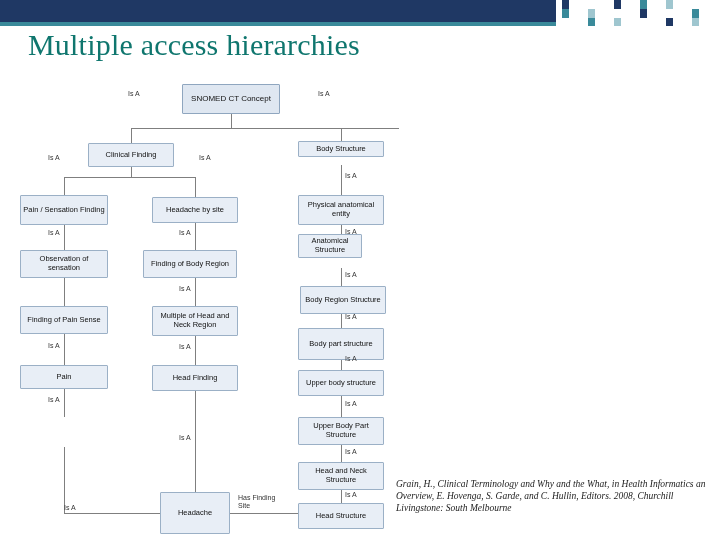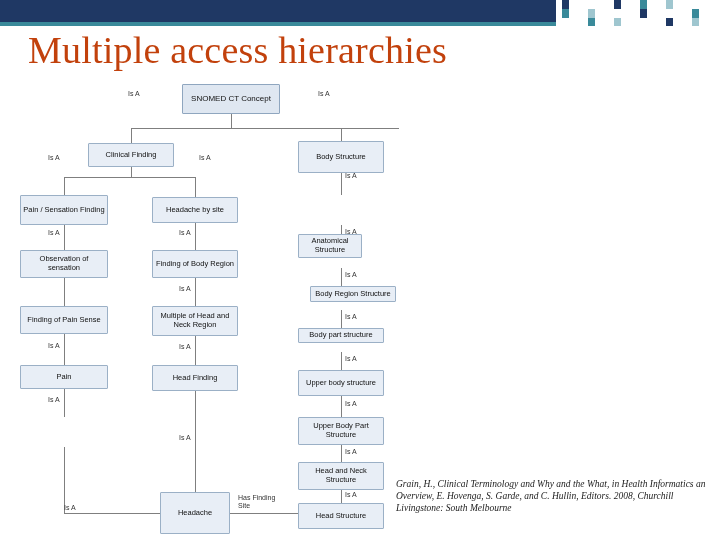--- a/index.html
+++ b/index.html
@@ -12,21 +12,21 @@
   }
   
   .topbar{position:absolute;left:0;top:0;width:720px;height:26px;}
   .topbar .dark{position:absolute;left:0;top:0;width:556px;height:22px;background:#1f3864;}
   .topbar .teal{position:absolute;left:0;top:22px;width:556px;height:4px;background:#3a8a9a;}
   .tick{position:absolute;top:0;width:7px;}
   .tick .seg{width:7px;}
   
   .title{
     position:absolute;left:28px;top:28px;
-    font-size:38px;color:#c2410c;
+    font-size:30px;color:#0f766e;
     font-family:"Liberation Serif", serif;
     letter-spacing:.2px;
     white-space:nowrap;
   }
   
   #diagram{position:absolute;left:0;top:78px;width:720px;height:462px;}
   .node{
     position:absolute;
     box-sizing:border-box;
     background:#e8eef6;
@@ -130,32 +130,33 @@
   <div class="edge v" style="left:341px;top:318px;height:21px"></div>
   <div class="edge v" style="left:341px;top:367px;height:17px"></div>
   <div class="edge v" style="left:341px;top:412px;height:13px"></div>
 
   <div class="edge h" style="left:64px;top:435px;width:96px"></div>
   <div class="edge v" style="left:64px;top:369px;height:66px"></div>
   <div class="edge h" style="left:230px;top:435px;width:68px"></div>
 
   <div class="node root" style="left:182px;top:6px;width:98px;height:30px">SNOMED CT Concept</div>
   <div class="node" style="left:88px;top:65px;width:86px;height:24px">Clinical Finding</div>
-  <div class="node" style="left:298px;top:63px;width:86px;height:32px">Body Structure</div>
+  <div class="node" style="left:298px;top:63px;width:86px;height:16px">Body Structure</div>
   <div class="node" style="left:20px;top:117px;width:88px;height:30px">Pain / Sensation Finding</div>
   <div class="node" style="left:152px;top:119px;width:86px;height:26px">Headache by site</div>
+  <div class="node" style="left:298px;top:117px;width:86px;height:30px">Physical anatomical entity</div>
   <div class="node" style="left:20px;top:172px;width:88px;height:28px">Observation of sensation</div>
-  <div class="node" style="left:152px;top:172px;width:86px;height:28px">Finding of Body Region</div>
+  <div class="node" style="left:143px;top:172px;width:94px;height:28px">Finding of Body Region</div>
   <div class="node" style="left:298px;top:156px;width:64px;height:24px">Anatomical Structure</div>
   <div class="node" style="left:20px;top:228px;width:88px;height:28px">Finding of Pain Sense</div>
   <div class="node" style="left:152px;top:228px;width:86px;height:30px">Multiple of Head and Neck Region</div>
-  <div class="node" style="left:310px;top:208px;width:86px;height:16px">Body Region Structure</div>
+  <div class="node" style="left:300px;top:208px;width:86px;height:28px">Body Region Structure</div>
   <div class="node" style="left:20px;top:287px;width:88px;height:24px">Pain</div>
   <div class="node" style="left:152px;top:287px;width:86px;height:26px">Head Finding</div>
-  <div class="node" style="left:298px;top:250px;width:86px;height:15px">Body part structure</div>
+  <div class="node" style="left:298px;top:250px;width:86px;height:32px">Body part structure</div>
   <div class="node" style="left:298px;top:292px;width:86px;height:26px">Upper body structure</div>
   <div class="node" style="left:298px;top:339px;width:86px;height:28px">Upper Body Part Structure</div>
   <div class="node" style="left:298px;top:384px;width:86px;height:28px">Head and Neck Structure</div>
   <div class="node" style="left:298px;top:425px;width:86px;height:26px">Head Structure</div>
   <div class="node" style="left:160px;top:414px;width:70px;height:42px">Headache</div>
 
   <div class="elabel" style="left:128px;top:12px">Is A</div>
   <div class="elabel" style="left:318px;top:12px">Is A</div>
   <div class="elabel" style="left:48px;top:76px">Is A</div>
   <div class="elabel" style="left:199px;top:76px">Is A</div>

